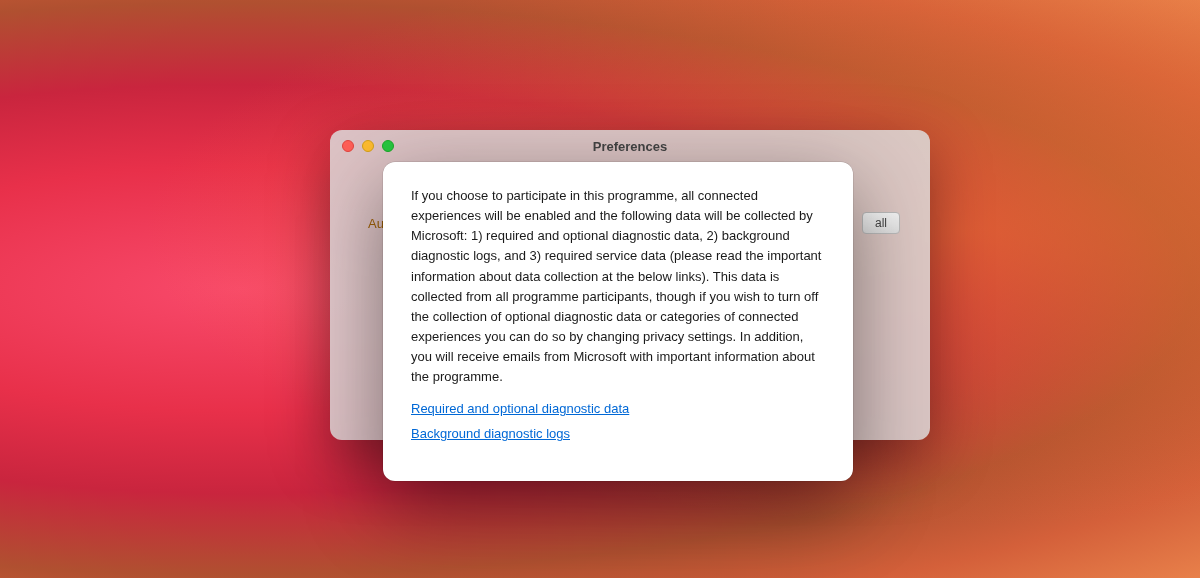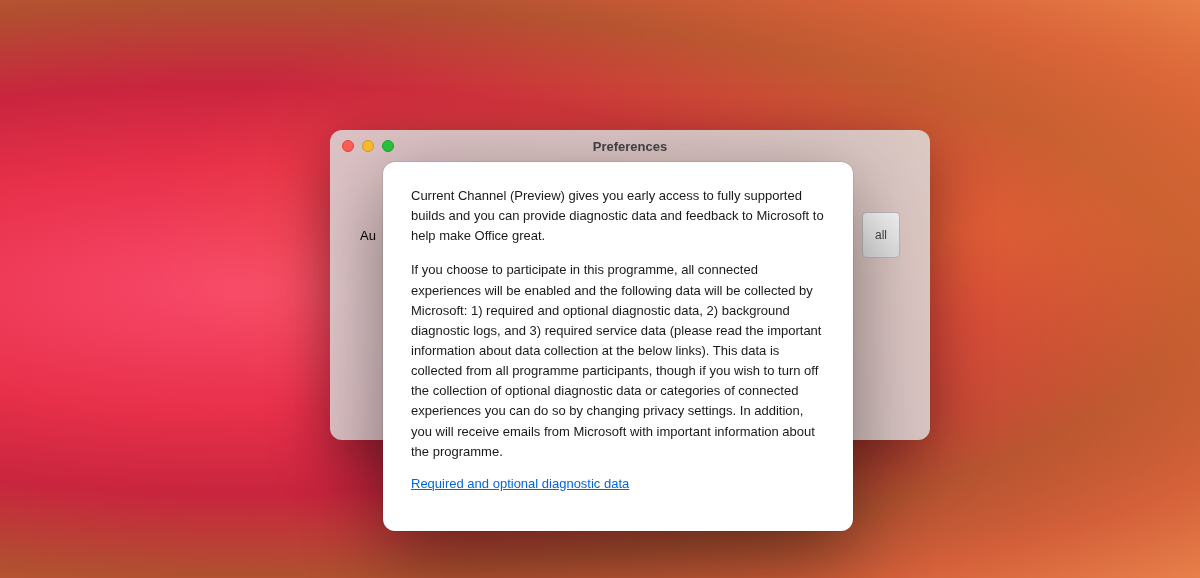--- a/index.html
+++ b/index.html
@@ -113,27 +113,28 @@
     
     .pref-row {
       display: flex;
       justify-content: space-between;
       align-items: center;
       margin-top: 30px;
     }
 
     .pref-row-label {
       font-size: 13px;
-      color: #000000;
+      color: #a16207;
+      margin-left: 8px;
     }
 
     .pref-row-btn {
       font-size: 12px;
       color: #444;
-      padding: 15px 12px;
+      padding: 3px 12px;
       background: linear-gradient(to bottom, #f5f5f5, #e0e0e0);
       border: 1px solid #bbb;
       border-radius: 4px;
       cursor: pointer;
       text-align: right;
     }
   </style>
 </head>
 <body>
 
@@ -151,21 +152,21 @@
   <div class="preferences-content">
     <div class="pref-row">
       <span class="pref-row-label">Au</span>
       <span class="pref-row-btn">all</span>
     </div>
   </div>
 </div>
 
 <div class="modal">
   <div class="modal-body">
-    <p class="modal-paragraph">Current Channel (Preview) gives you early access to fully supported builds and you can provide diagnostic data and feedback to Microsoft to help make Office great.</p>
     <p class="modal-paragraph">If you choose to participate in this programme, all connected experiences will be enabled and the following data will be collected by Microsoft: 1) required and optional diagnostic data, 2) background diagnostic logs, and 3) required service data (please read the important information about data collection at the below links). This data is collected from all programme participants, though if you wish to turn off the collection of optional diagnostic data or categories of connected experiences you can do so by changing privacy settings. In addition, you will receive emails from Microsoft with important information about the programme.</p>
   </div>
 
   <div class="modal-links">
     <a class="modal-link" href="#">Required and optional diagnostic data</a>
+    <a class="modal-link" href="#">Background diagnostic logs</a>
   </div>
 
 </div>
 
 </body></html>

